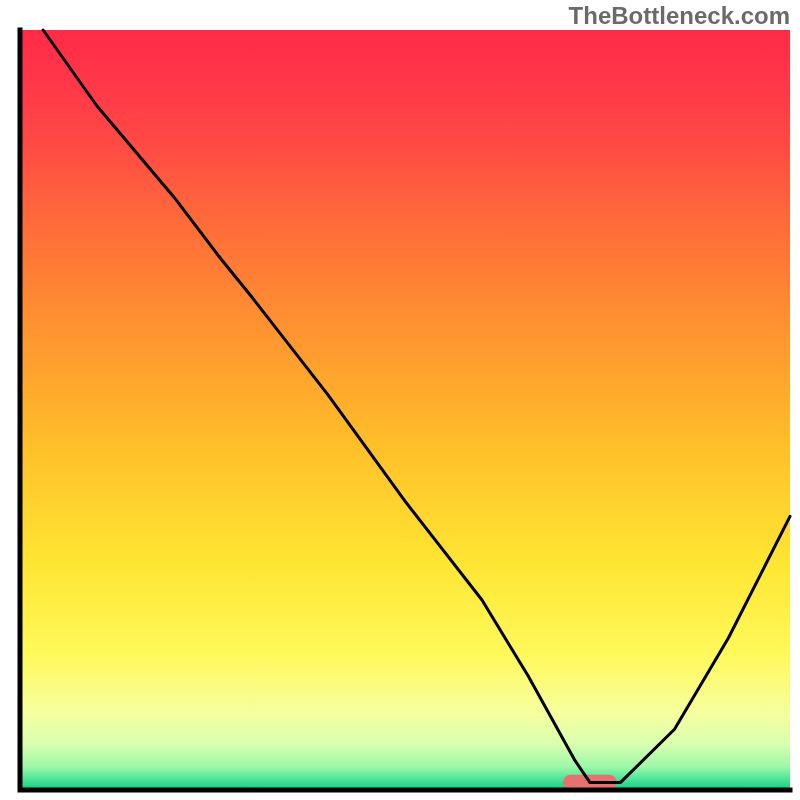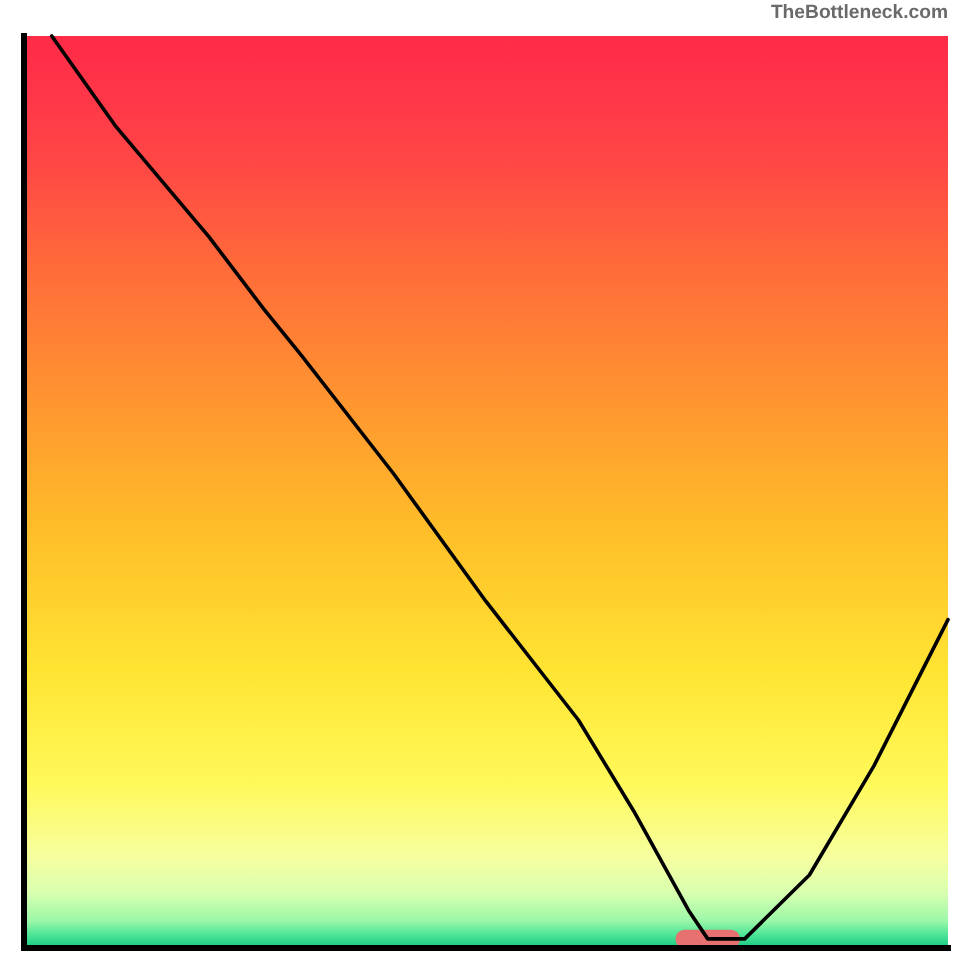--- a/index.html
+++ b/index.html
@@ -12,21 +12,21 @@
   }
   .container {
     position: relative;
     width: 800px;
     height: 800px;
   }
   .watermark {
     position: absolute;
     top: 2px;
     right: 10px;
-    font-size: 16px;
+    font-size: 24px;
     font-weight: bold;
     color: #6a6a6a;
     letter-spacing: 0px;
   }
   svg.chart {
     position: absolute;
     left: 0;
     top: 0;
   }
 </style>

